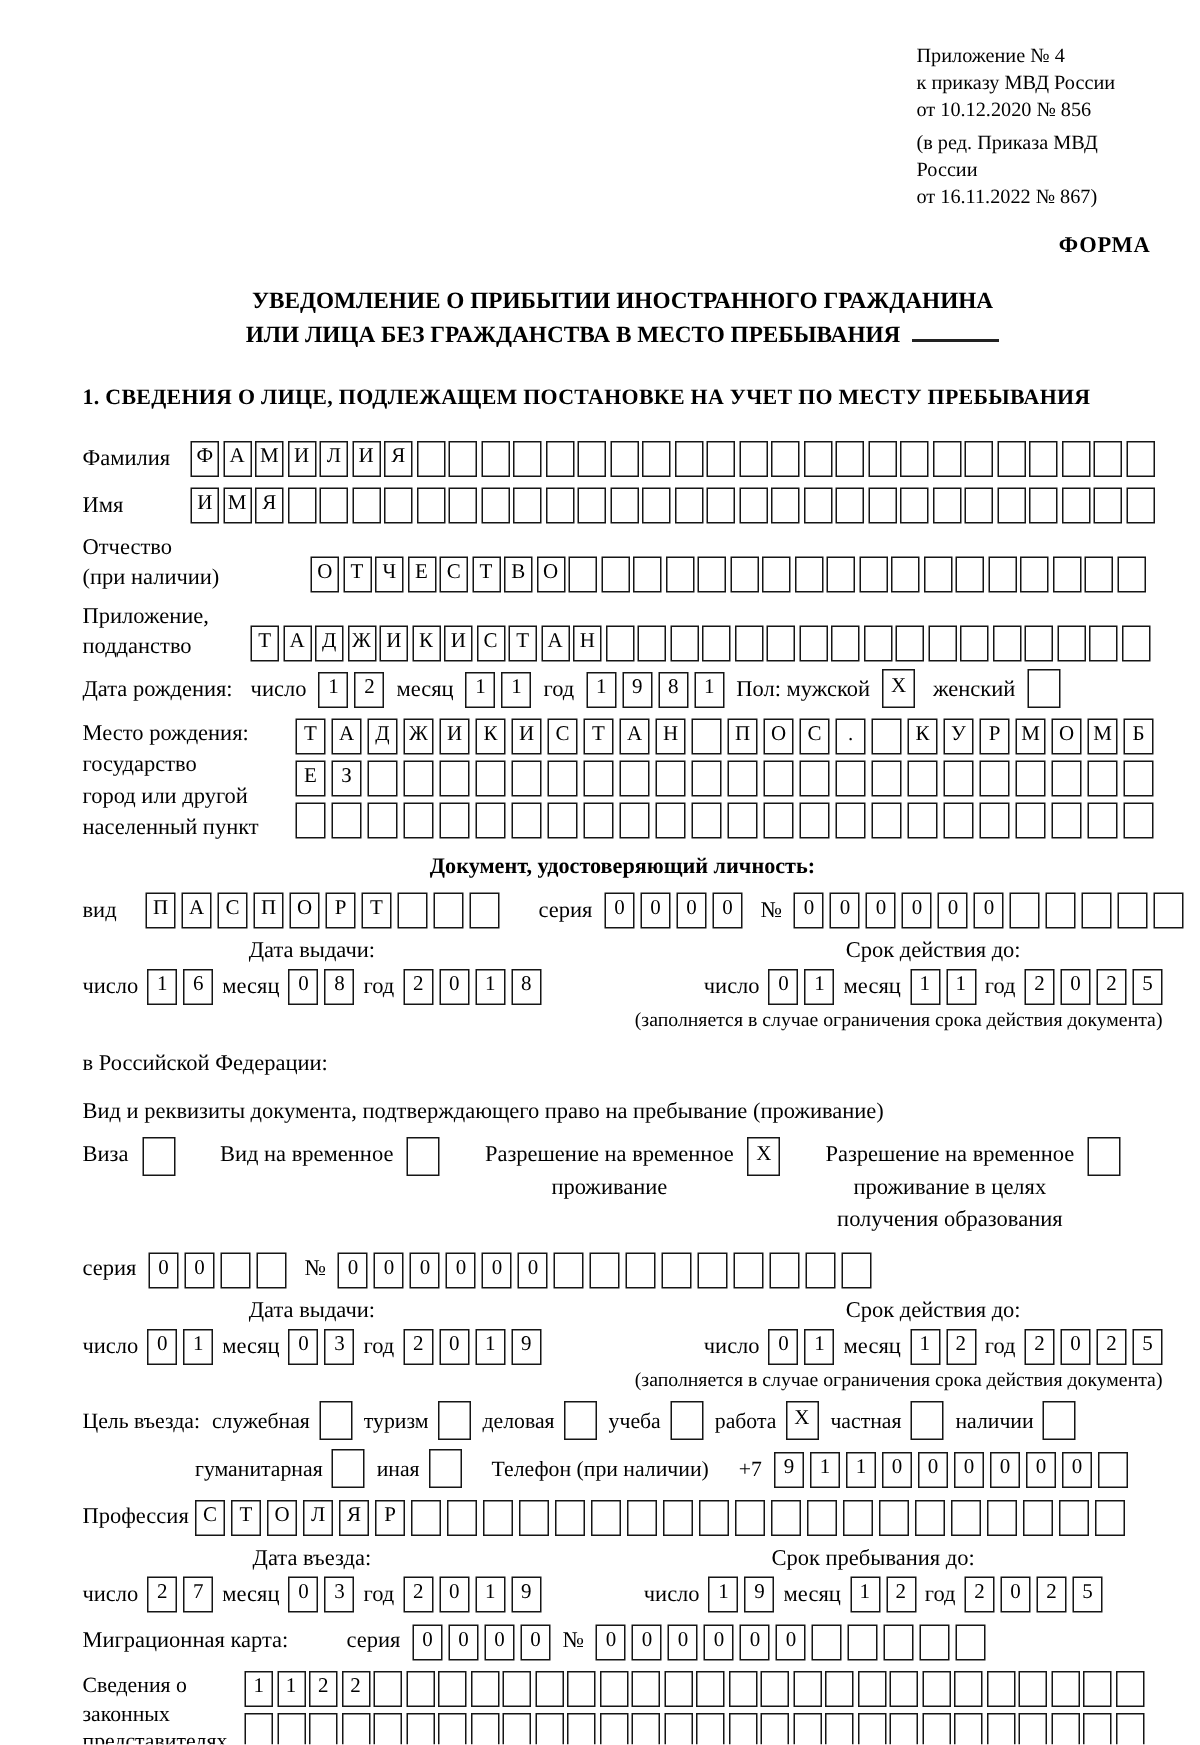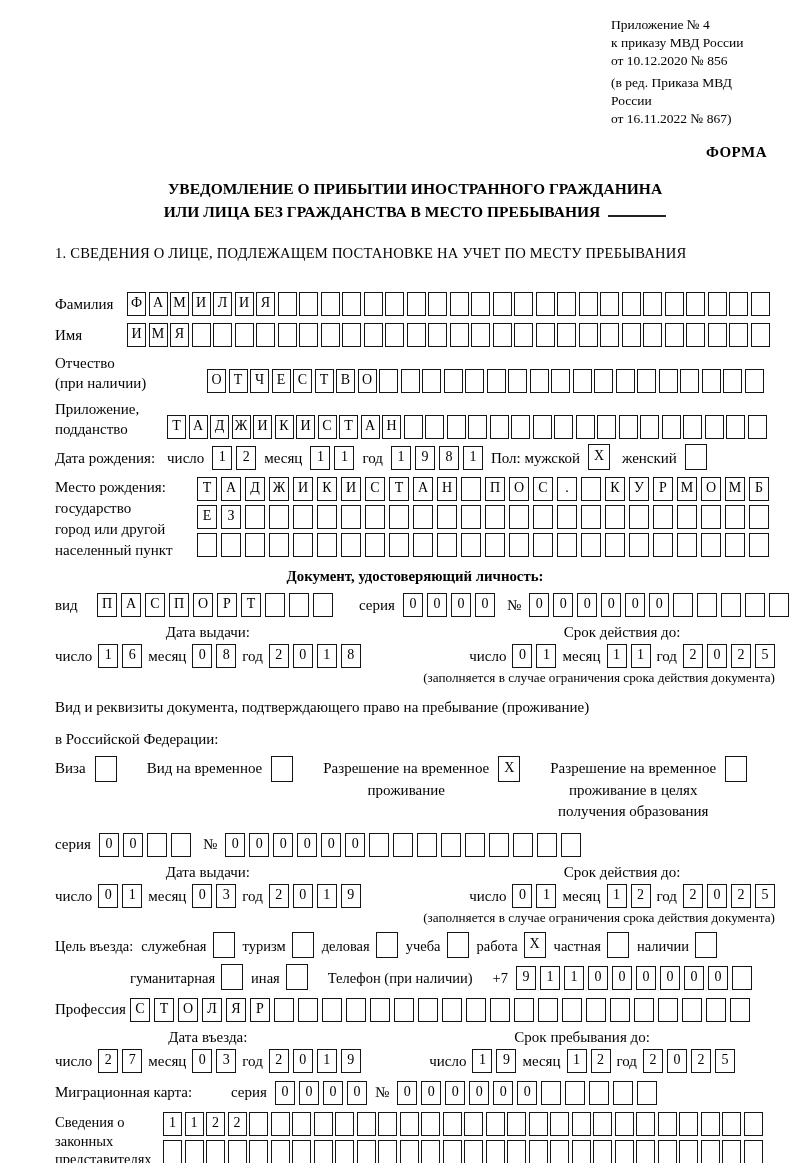--- a/index.html
+++ b/index.html
@@ -1,24 +1,24 @@
 <!DOCTYPE html>
 <html><head>
 <meta charset="utf-8">
 <style>
   *{margin:0;padding:0;box-sizing:border-box}
   html,body{background:#ffffff}
   body{width:800px;height:1163px;color:#000;font-family:"Liberation Serif","DejaVu Serif",serif;font-size:15px}
-  .page{width:800px;height:1163px;padding:16px 25px 0 55px;overflow:hidden;background:#fff}
+  .page{width:800px;height:1163px;padding:28px 25px 0 55px;overflow:hidden;background:#fff}
   .hdr{margin-left:556px;font-size:13.5px;line-height:1.32}
   .hdr .edgap{height:5px}
   .forma{text-align:right;font-weight:bold;font-size:15px;margin:16px 8px 0 0;letter-spacing:.5px}
   .title{text-align:center;font-weight:bold;font-size:15.5px;margin-top:16px;line-height:1.5}
   .blank-underline{display:inline-block;width:58px;border-bottom:2px solid #222;height:14px;margin-left:8px}
-  .sect{font-weight:normal;font-size:14.6px;margin-top:22px;margin-bottom:30px;letter-spacing:.2px}
+  .sect{font-weight:bold;font-size:14.6px;margin-top:22px;margin-bottom:20px;letter-spacing:.2px}
   .frow{display:flex;align-items:center;margin-bottom:7px}
   .frow.top{align-items:flex-end}
   .flabel{flex-shrink:0;line-height:1.3}
   .w72{width:72px}.w152{width:152px}.w112{width:112px}.w142{width:142px;line-height:21px}.w108{width:108px;font-size:14.5px;line-height:1.26}
   .boxrow{display:inline-flex;gap:2.5px;flex-shrink:0}
   .boxrow.bw{gap:4px}
   .box{width:19px;height:24px;border:1.7px solid #151515;text-align:center;line-height:20px;font-size:14px;flex-shrink:0;background:#fff}
   .bw .box{width:20px}
   .cbx{margin-top:-2px}
   .cbx .box{width:22px;height:26px;line-height:22px}
@@ -402,22 +402,22 @@
             <span class="box">2</span>
             <span class="box">0</span>
             <span class="box">2</span>
             <span class="box">5</span>
           </span>
       </div>
     </div>
   </div>
   <div class="note-row">(заполняется в случае ограничения срока действия документа)</div>
 
+  <div class="para">в Российской Федерации:</div>
   <div class="para">Вид и реквизиты документа, подтверждающего право на пребывание (проживание)</div>
-  <div class="para">в Российской Федерации:</div>
 
   <div class="optsrow">
     <div class="optpair">
       <span class="optlabel">Виза</span>
       <span class="boxrow cbx">
           <span class="box"></span>
         </span>
     </div>
     <div class="optpair">
       <span class="optlabel">Вид на временное</span>

